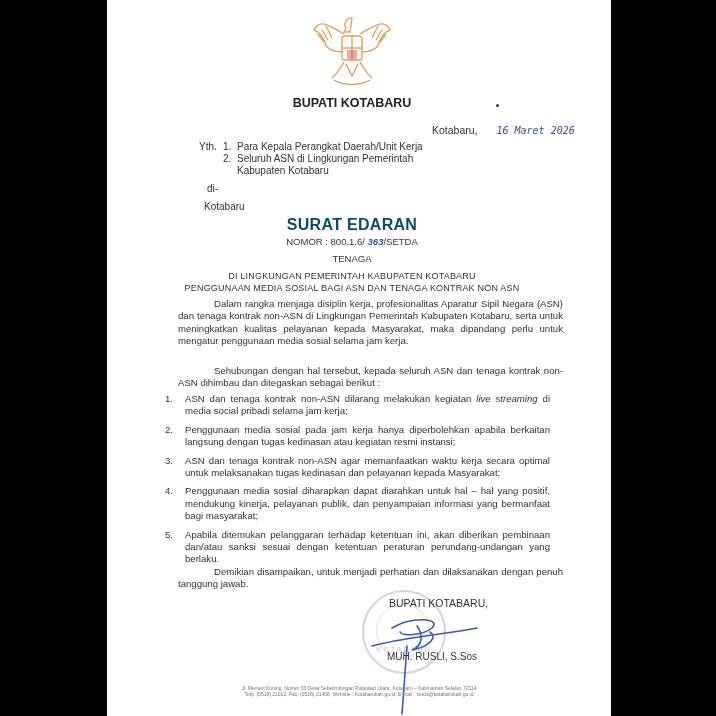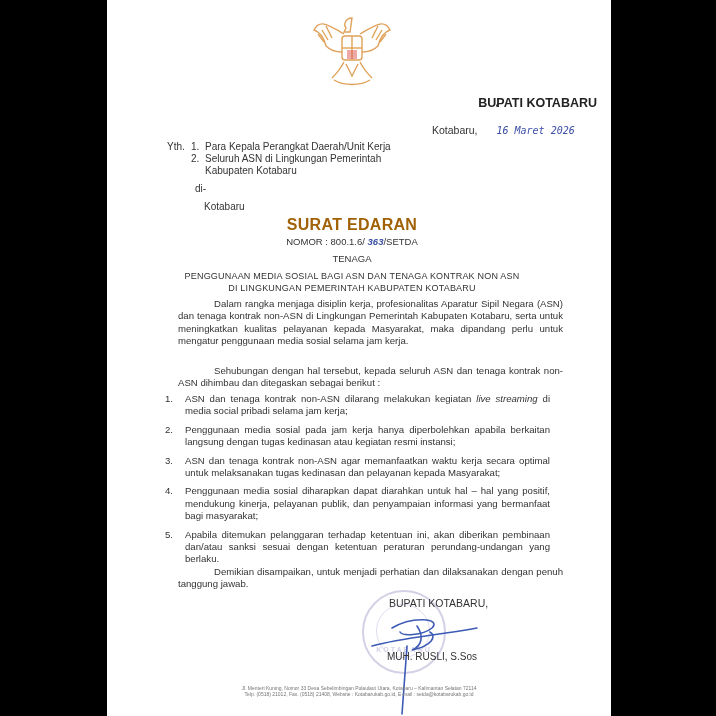--- a/index.html
+++ b/index.html
@@ -6,33 +6,33 @@
   body {
     width: 716px; height: 716px; background: #000; position: relative; overflow: hidden;
     font-family: "Liberation Sans", sans-serif;
   }
   .page {
     position: absolute; left: 107px; top: 0; width: 504px; height: 716px;
     background: #fff; color: #2a2a2a;
   }
   .emblem { position: absolute; left: 203px; top: 12px; width: 84px; height: 78px; }
   .head-title {
-    position: absolute; left: 0; width: 490px; top: 96px; text-align: right;
+    position: absolute; left: 0; width: 490px; top: 96px; text-align: center;
     font-weight: bold; font-size: 12.5px; color: #222;
   }
   .dot { position: absolute; left: 389px; top: 104px; width: 3px; height: 3px; border-radius: 50%; background: #333; }
   .place-date { position: absolute; left: 325px; top: 124px; font-size: 10.5px; color: #333; white-space: nowrap; }
   .place-date .hand { font-family: "DejaVu Sans Mono", monospace; font-style: italic; color: #3d4fa6; font-size: 10px; margin-left: 16px; }
   .recip { position: absolute; left: 60px; top: 141px; font-size: 10px; line-height: 12px; color: #333; }
-  .recip .row { display: flex; }
+  .recip .row { display: flex; margin-left: 32px; }
   .recip .yth { width: 24px; }
   .recip .num { width: 14px; }
-  .recip .di { margin-left: 28px; margin-top: 6px; }
+  .recip .di { margin-left: 40px; margin-top: 6px; }
   .recip .dest { margin-left: 37px; margin-top: 6px; }
-  .se-title { position: absolute; left: 0; width: 490px; top: 216px; text-align: center; font-weight: bold; font-size: 16px; color: #a16207; letter-spacing: 0.3px; }
+  .se-title { position: absolute; left: 0; width: 490px; top: 216px; text-align: center; font-weight: bold; font-size: 16px; color: #0c4a6e; letter-spacing: 0.3px; }
   .se-nomor { position: absolute; left: 0; width: 490px; top: 236px; text-align: center; font-size: 9.5px; color: #333; }
   .se-nomor .hand { color: #3d4fa6; font-style: italic; font-weight: bold; }
   .se-tentang { position: absolute; left: 0; width: 490px; top: 253px; text-align: center; font-size: 9.5px; color: #333; }
   .se-subject { position: absolute; left: 0; width: 490px; top: 270px; text-align: center; font-size: 9px; line-height: 12px; color: #333; letter-spacing: 0.2px; }
   .body { position: absolute; left: 58px; width: 385px; font-size: 9.6px; line-height: 12.4px; color: #333; text-align: justify; margin-left: 13px; }
   .body p { margin: 0; text-indent: 36px; }
   .p1 { top: 298px; }
   .p2 { top: 365px; }
   .list { position: absolute; left: 58px; width: 385px; top: 393px; font-size: 9.6px; line-height: 12.4px; color: #333; }
   .list .item { display: flex; margin-bottom: 6px; }
@@ -96,22 +96,22 @@
     <div class="di">di-</div>
     <div class="dest">Kotabaru</div>
   </div>
 
   <div class="se-title">SURAT EDARAN</div>
   <div class="se-nomor">
     <span>NOMOR : 800.1.6/ </span><span class="hand">363</span><span>/SETDA</span>
   </div>
   <div class="se-tentang">TENAGA</div>
   <div class="se-subject">
+    <div>DI LINGKUNGAN PEMERINTAH KABUPATEN KOTABARU</div>
     <div>PENGGUNAAN MEDIA SOSIAL BAGI ASN DAN TENAGA KONTRAK NON ASN</div>
-    <div>DI LINGKUNGAN PEMERINTAH KABUPATEN KOTABARU</div>
   </div>
 
   <div class="body p1">
     <p>Dalam rangka menjaga disiplin kerja, profesionalitas Aparatur Sipil Negara (ASN) dan tenaga kontrak non-ASN di Lingkungan Pemerintah Kabupaten Kotabaru, serta untuk meningkatkan kualitas pelayanan kepada Masyarakat, maka dipandang perlu untuk mengatur penggunaan media sosial selama jam kerja.</p>
   </div>
   <div class="body p2">
     <p>Sehubungan dengan hal tersebut, kepada seluruh ASN dan tenaga kontrak non-ASN dihimbau dan ditegaskan sebagai berikut :</p>
   </div>
 
   <div class="list">

